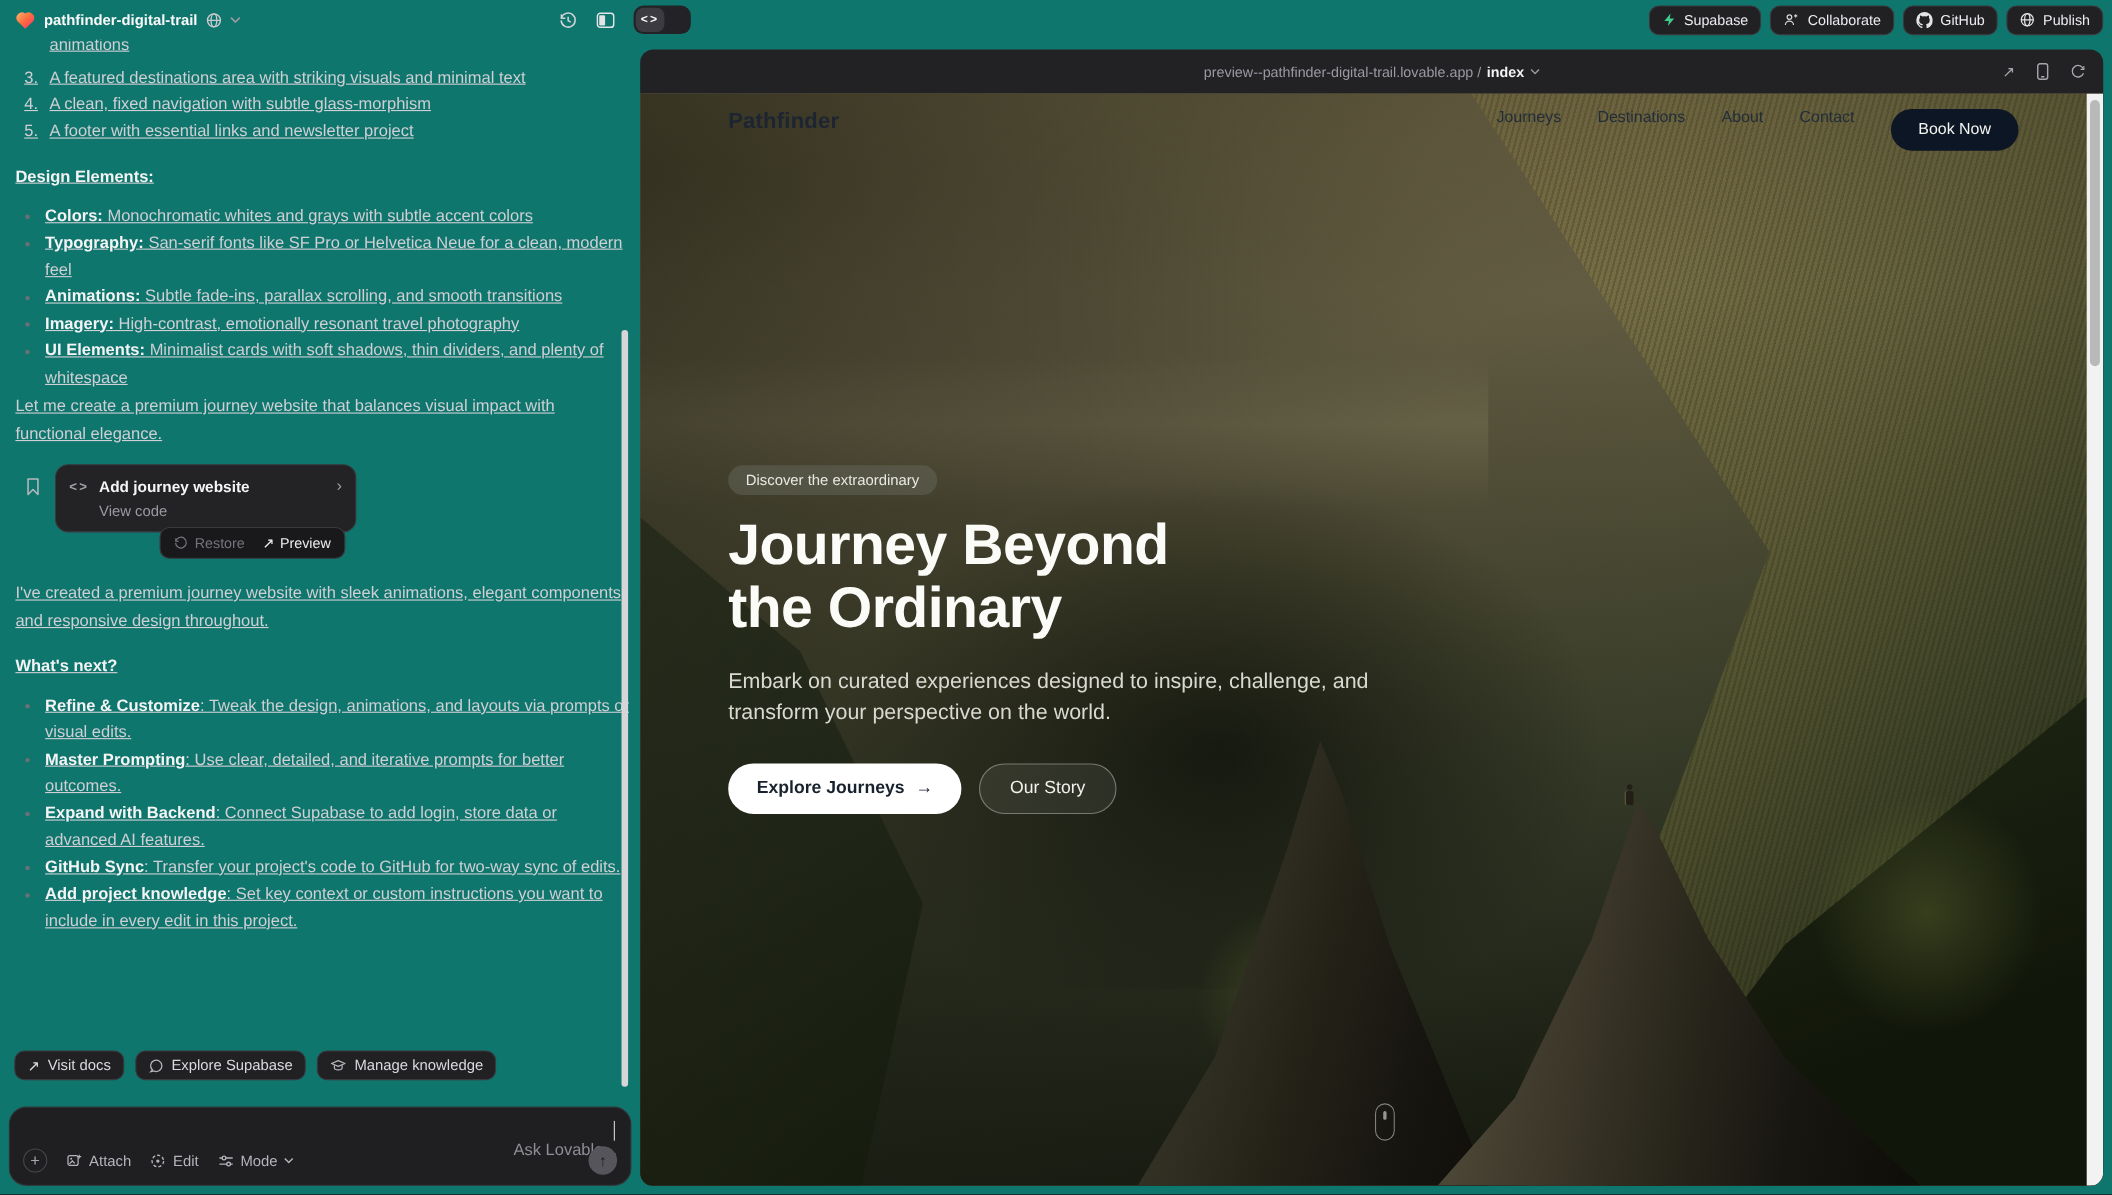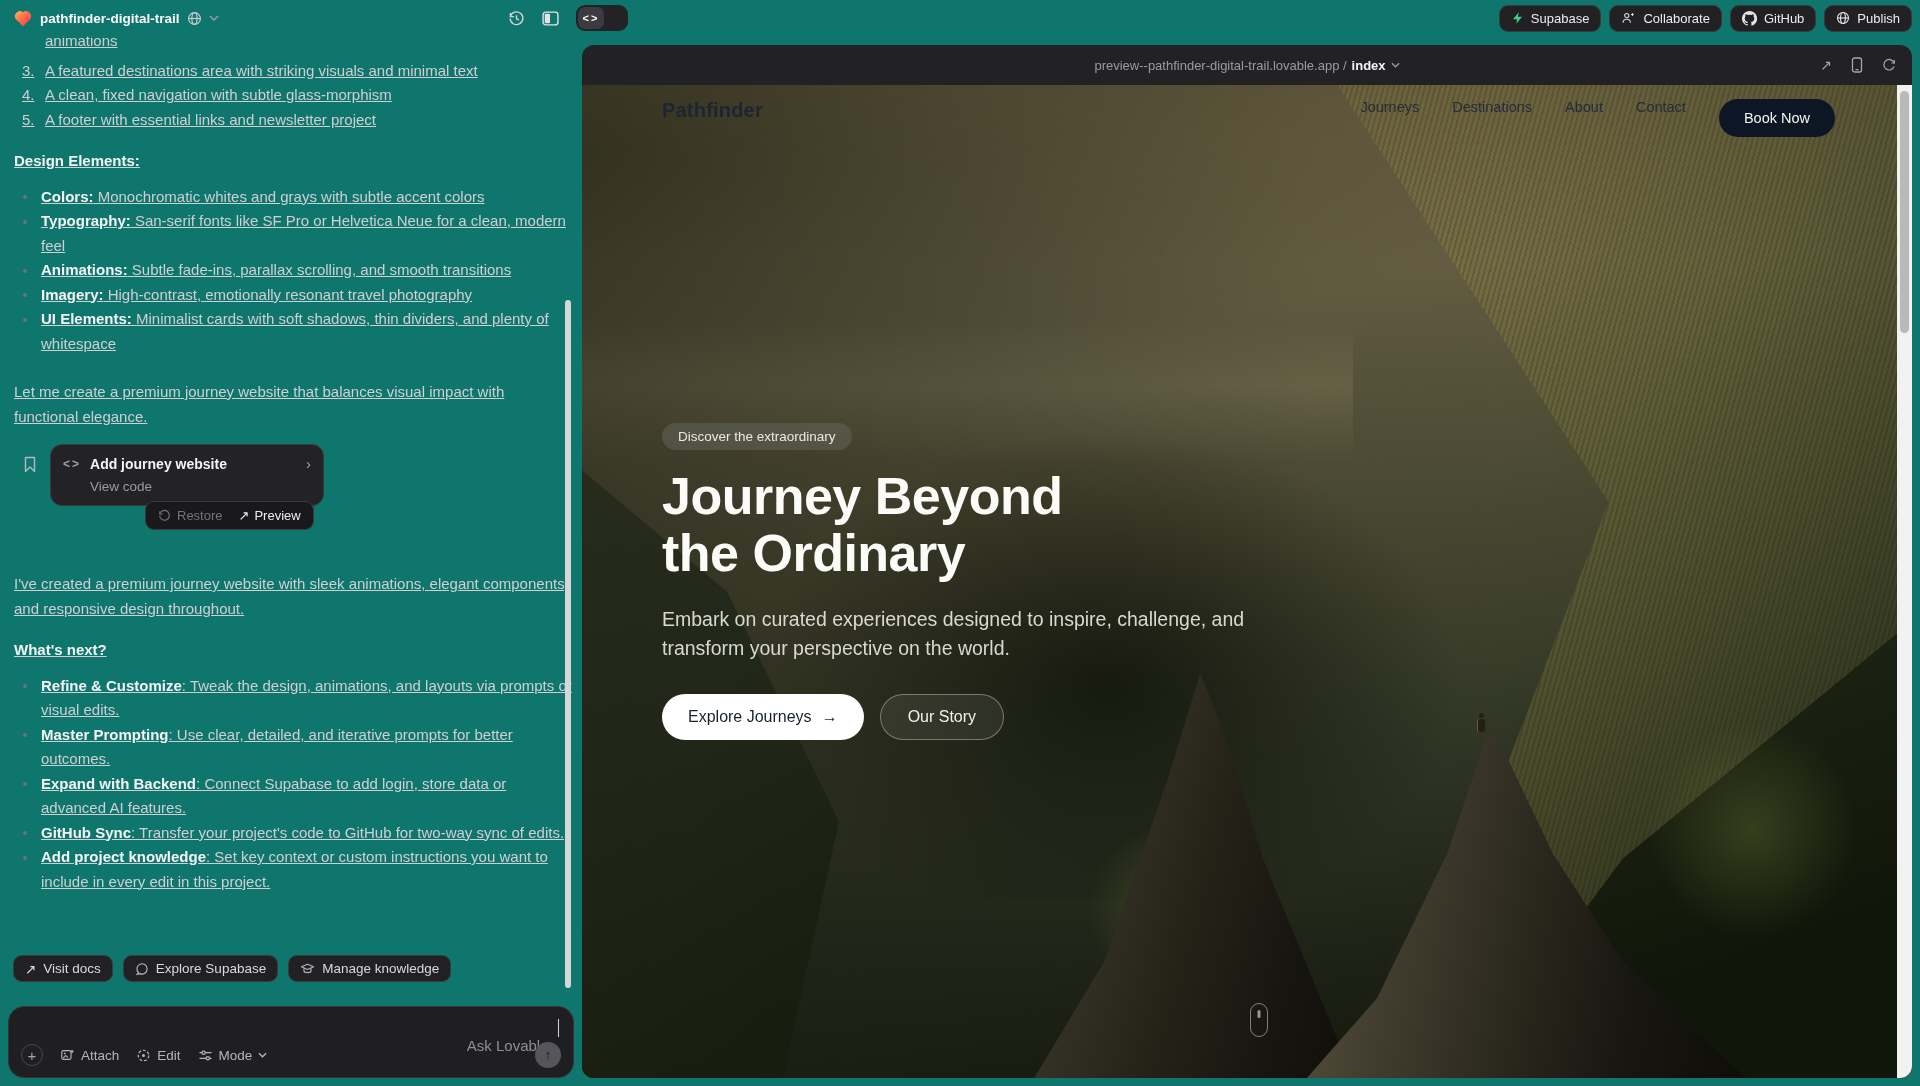--- a/index.html
+++ b/index.html
@@ -26,21 +26,21 @@
        font-size:15px;line-height:24.5px;color:#cfcfd4;text-decoration:underline;}
   .chat-scroll strong{color:#f4f4f5;font-weight:700;}
   .clipped{margin:-7px 0 0 31px;}
   .numbered{margin-top:5px;}
   .num-row{display:flex;}
   .num-row .n{flex:0 0 31px;padding-left:8px;}
   .chat-h{font-size:15px;font-weight:700;color:#f4f4f5;margin:17px 0 11px;}
   .bullets{margin:0;padding:0;list-style:none;}
   .bullets li{position:relative;padding-left:27px;}
   .bullets li::before{content:"";position:absolute;left:9px;top:10.5px;width:4px;height:4px;border-radius:50%;background:#6f6f76;}
-  .para{margin:24px 0 0;}
+  .para{margin:2px 0 0;}
 
   .card-block{position:relative;height:104px;margin-top:15px;}
   .bookmark-btn{position:absolute;left:8px;top:12px;color:#b8b8bf;cursor:pointer;}
   .tool-card{position:absolute;left:36px;top:0;width:274px;background:#232326;border:1px solid #39393e;
        border-radius:12px;padding:9px 12px 9px;cursor:pointer;}
   .tc-row{display:flex;align-items:center;gap:9px;line-height:20px;}
   .tc-code{font-size:12px;color:#a1a1aa;letter-spacing:2px;font-weight:700;}
   .tc-title{font-size:14px;font-weight:600;color:#f4f4f5;}
   .tc-chev{margin-left:auto;color:#a1a1aa;}
   .tc-sub{margin:4px 0 0 27px;font-size:13.5px;color:#9a9aa3;line-height:18px;cursor:pointer;}
@@ -122,21 +122,21 @@
   .site-nav{margin-left:auto;display:flex;gap:33px;font-size:14.5px;color:#222d3a;font-weight:500;align-items:center;}
   .site-nav span{cursor:pointer;}
   .booknow{margin-left:33px;background:#0c1624;color:#f5f5f2;font-size:14.5px;padding:11px 25px;border-radius:999px;
        font-weight:500;cursor:pointer;}
 
   .hero{position:absolute;left:80px;top:338px;z-index:5;max-width:660px;}
   .badge{display:inline-block;background:rgba(98,100,90,.55);color:#e9e9e2;font-size:13.5px;padding:6px 16px;border-radius:999px;}
   .hero-title{margin:18px 0 0;font-size:52px;line-height:57px;color:#fbfbf7;font-weight:600;letter-spacing:-.5px;}
   .hero-sub{margin:23px 0 0;font-size:19.5px;line-height:29px;color:#d9d9d1;max-width:592px;}
   .hero-ctas{margin-top:31px;display:flex;gap:16px;align-items:center;}
-  .cta-primary{background:#ffffff;color:#18222e;font-size:16px;font-weight:400;padding:14px 26px;border-radius:999px;
+  .cta-primary{background:#ffffff;color:#18222e;font-size:16px;font-weight:700;padding:14px 26px;border-radius:999px;
        display:flex;gap:10px;align-items:center;cursor:pointer;}
   .cta-secondary{border:1px solid rgba(255,255,255,.35);background:rgba(255,255,255,.07);color:#f2f2ec;
        font-size:16px;padding:13px 27px;border-radius:999px;cursor:pointer;}
 
   .mouse{position:absolute;left:50.2%;top:918px;width:18px;height:34px;border:1.5px solid rgba(255,255,255,.45);
        border-radius:10px;z-index:5;}
   .mouse::after{content:"";position:absolute;left:50%;top:6px;transform:translateX(-50%);width:3px;height:8px;
        border-radius:2px;background:rgba(255,255,255,.55);}
 
   svg{display:block;}

